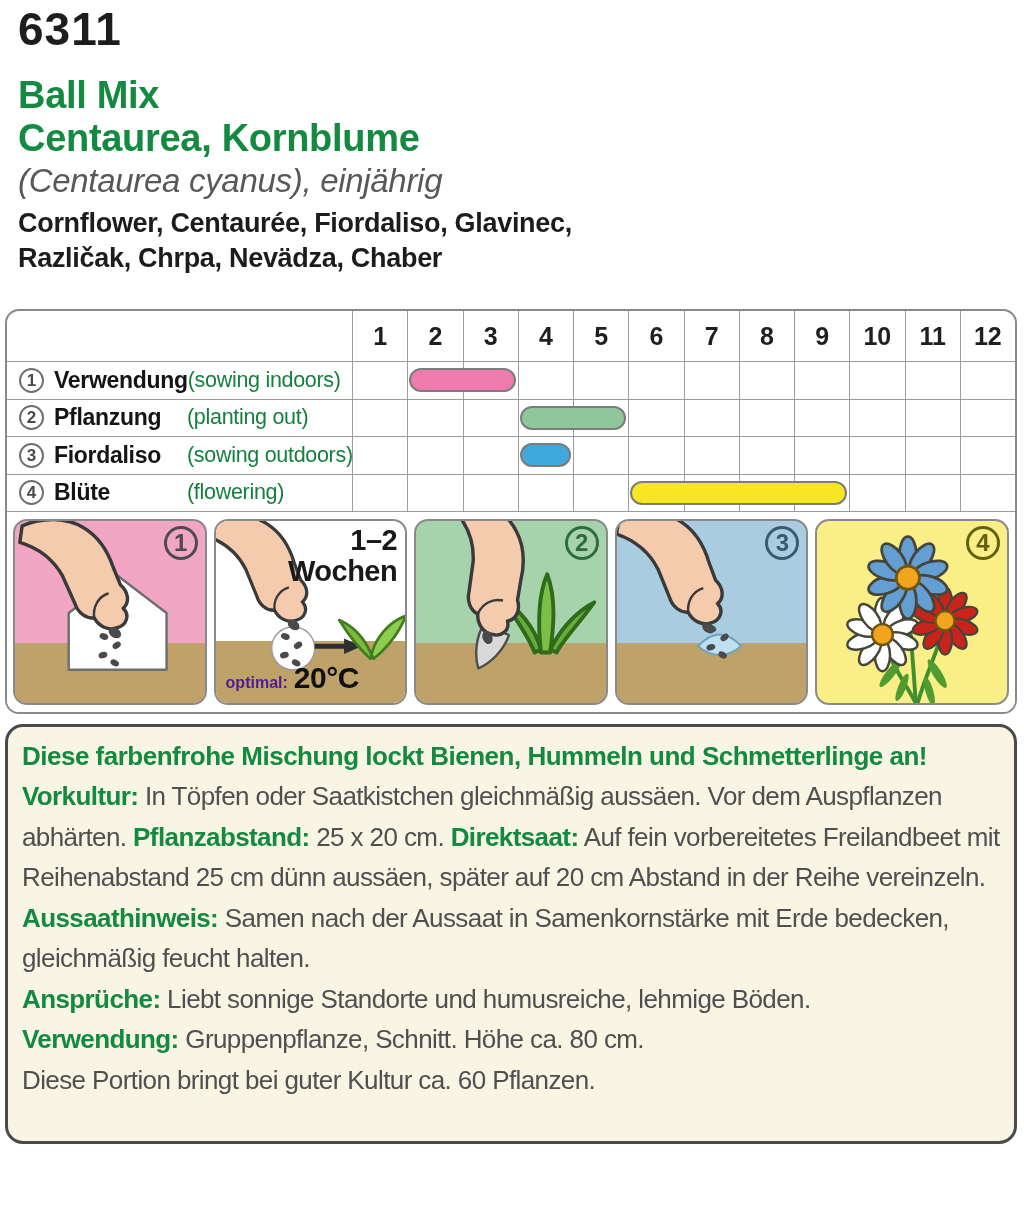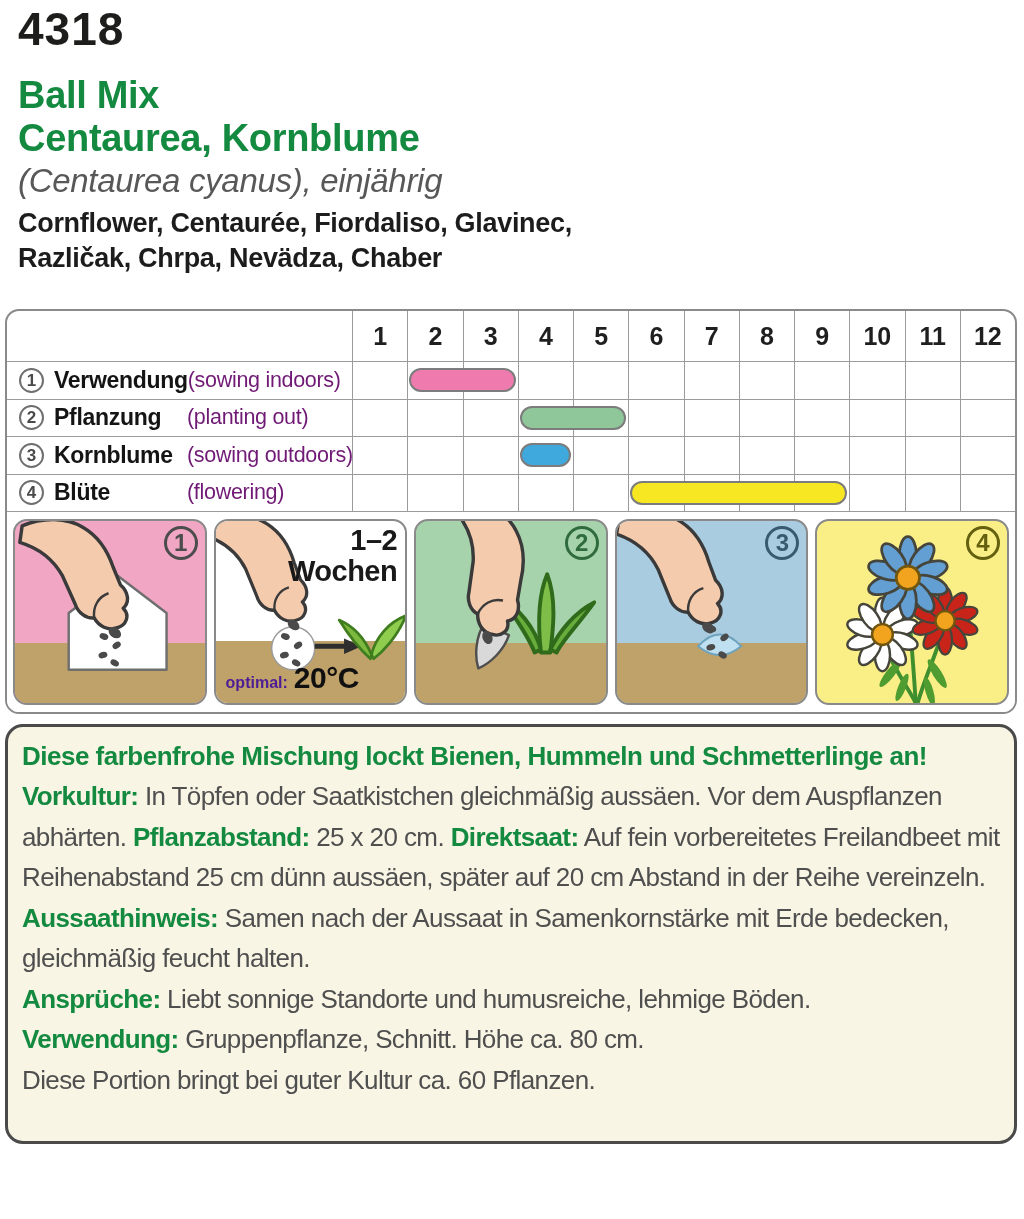--- a/index.html
+++ b/index.html
@@ -19,21 +19,21 @@
        border:2px solid #8a8a8a;border-radius:14px;background:#fff;overflow:hidden;}
   .cal-head{display:grid;grid-template-columns:345px repeat(12,1fr);height:50px;}
   .cal-hspacer{grid-column:1;grid-row:1;}
   .cal-hcell{grid-row:1;border-left:1px solid #9b9b9b;display:flex;align-items:center;justify-content:center;
              font-weight:bold;font-size:25px;color:#1f1f1f;}
   .cal-row{display:grid;grid-template-columns:345px repeat(12,1fr);height:36.5px;border-top:1px solid #9b9b9b;}
   .cal-label{grid-column:1;grid-row:1;display:flex;align-items:center;padding-left:12px;}
   .circ{flex:0 0 25px;width:25px;height:25px;border:2px solid #6f6f6f;border-radius:50%;box-sizing:border-box;
         color:#4a4a4a;font-weight:bold;font-size:17px;line-height:21px;text-align:center;margin-right:10px;}
   .rname{flex:0 0 133px;font-weight:bold;font-size:23px;color:#141414;letter-spacing:-0.3px;}
-  .rdesc{font-size:21.5px;color:#701a75;letter-spacing:-0.3px;white-space:nowrap;}
+  .rdesc{font-size:21.5px;color:#15803d;letter-spacing:-0.3px;white-space:nowrap;}
   .cal-cell{border-left:1px solid #9b9b9b;grid-row:1;}
   .bar{grid-row:1;align-self:center;height:20px;border:2.5px solid #7c7c7c;border-radius:12px;margin:0 2px;z-index:2;}
 
   
   .panels{display:flex;gap:7px;padding:7px 6px;border-top:1px solid #9b9b9b;background:#fff;}
   .panel{position:relative;flex:1 1 0;height:186px;border:2.5px solid #8a8a8a;border-radius:14px;
          overflow:hidden;box-sizing:border-box;}
   .soil{position:absolute;left:0;right:0;bottom:0;height:60px;background:var(--soil,#bfa269);}
   .psvg{position:absolute;inset:0;width:100%;height:100%;}
   .badge{position:absolute;top:5px;right:7px;width:34px;height:34px;border:3px solid currentColor;border-radius:50%;
@@ -101,21 +101,21 @@
         <ellipse cx="0" cy="-17" rx="6.2" ry="13" transform="rotate(324)"></ellipse>
       </g>
       <circle r="8.5" fill="#f2a41e" stroke="#70560f" stroke-width="2"></circle>
     </g>
   </defs>
 </svg>
 
 <div class="page">
 
   <div class="hdr">
-    <div class="pnum">4318</div>
+    <div class="pnum">6311</div>
   </div>
   <div class="variety-block">
     <div class="gname">Ball Mix</div>
     <div class="gname">Centaurea, Kornblume</div>
   </div>
   <div class="latin">(Centaurea cyanus), einjährig</div>
   <div class="intl">
     <div>Cornflower, Centaurée, Fiordaliso, Glavinec,</div>
     <div>Različak, Chrpa, Nevädza, Chaber</div>
   </div>
@@ -173,21 +173,21 @@
           <div class="cal-cell" style="grid-area: 1 / 9;"></div>
           <div class="cal-cell" style="grid-area: 1 / 10;"></div>
           <div class="cal-cell" style="grid-area: 1 / 11;"></div>
           <div class="cal-cell" style="grid-area: 1 / 12;"></div>
           <div class="cal-cell" style="grid-area: 1 / 13;"></div>
           <div class="bar" style="grid-column: 5 / 7; background: rgb(143, 199, 155); border-color: rgb(124, 124, 124);"></div>
         </div>
         <div class="cal-row">
           <div class="cal-label">
             <span class="circ">3</span>
-            <span class="rname">Kornblume</span>
+            <span class="rname">Fiordaliso</span>
             <span class="rdesc">(sowing outdoors)</span>
           </div>
           <div class="cal-cell" style="grid-area: 1 / 2;"></div>
           <div class="cal-cell" style="grid-area: 1 / 3;"></div>
           <div class="cal-cell" style="grid-area: 1 / 4;"></div>
           <div class="cal-cell" style="grid-area: 1 / 5;"></div>
           <div class="cal-cell" style="grid-area: 1 / 6;"></div>
           <div class="cal-cell" style="grid-area: 1 / 7;"></div>
           <div class="cal-cell" style="grid-area: 1 / 8;"></div>
           <div class="cal-cell" style="grid-area: 1 / 9;"></div>

